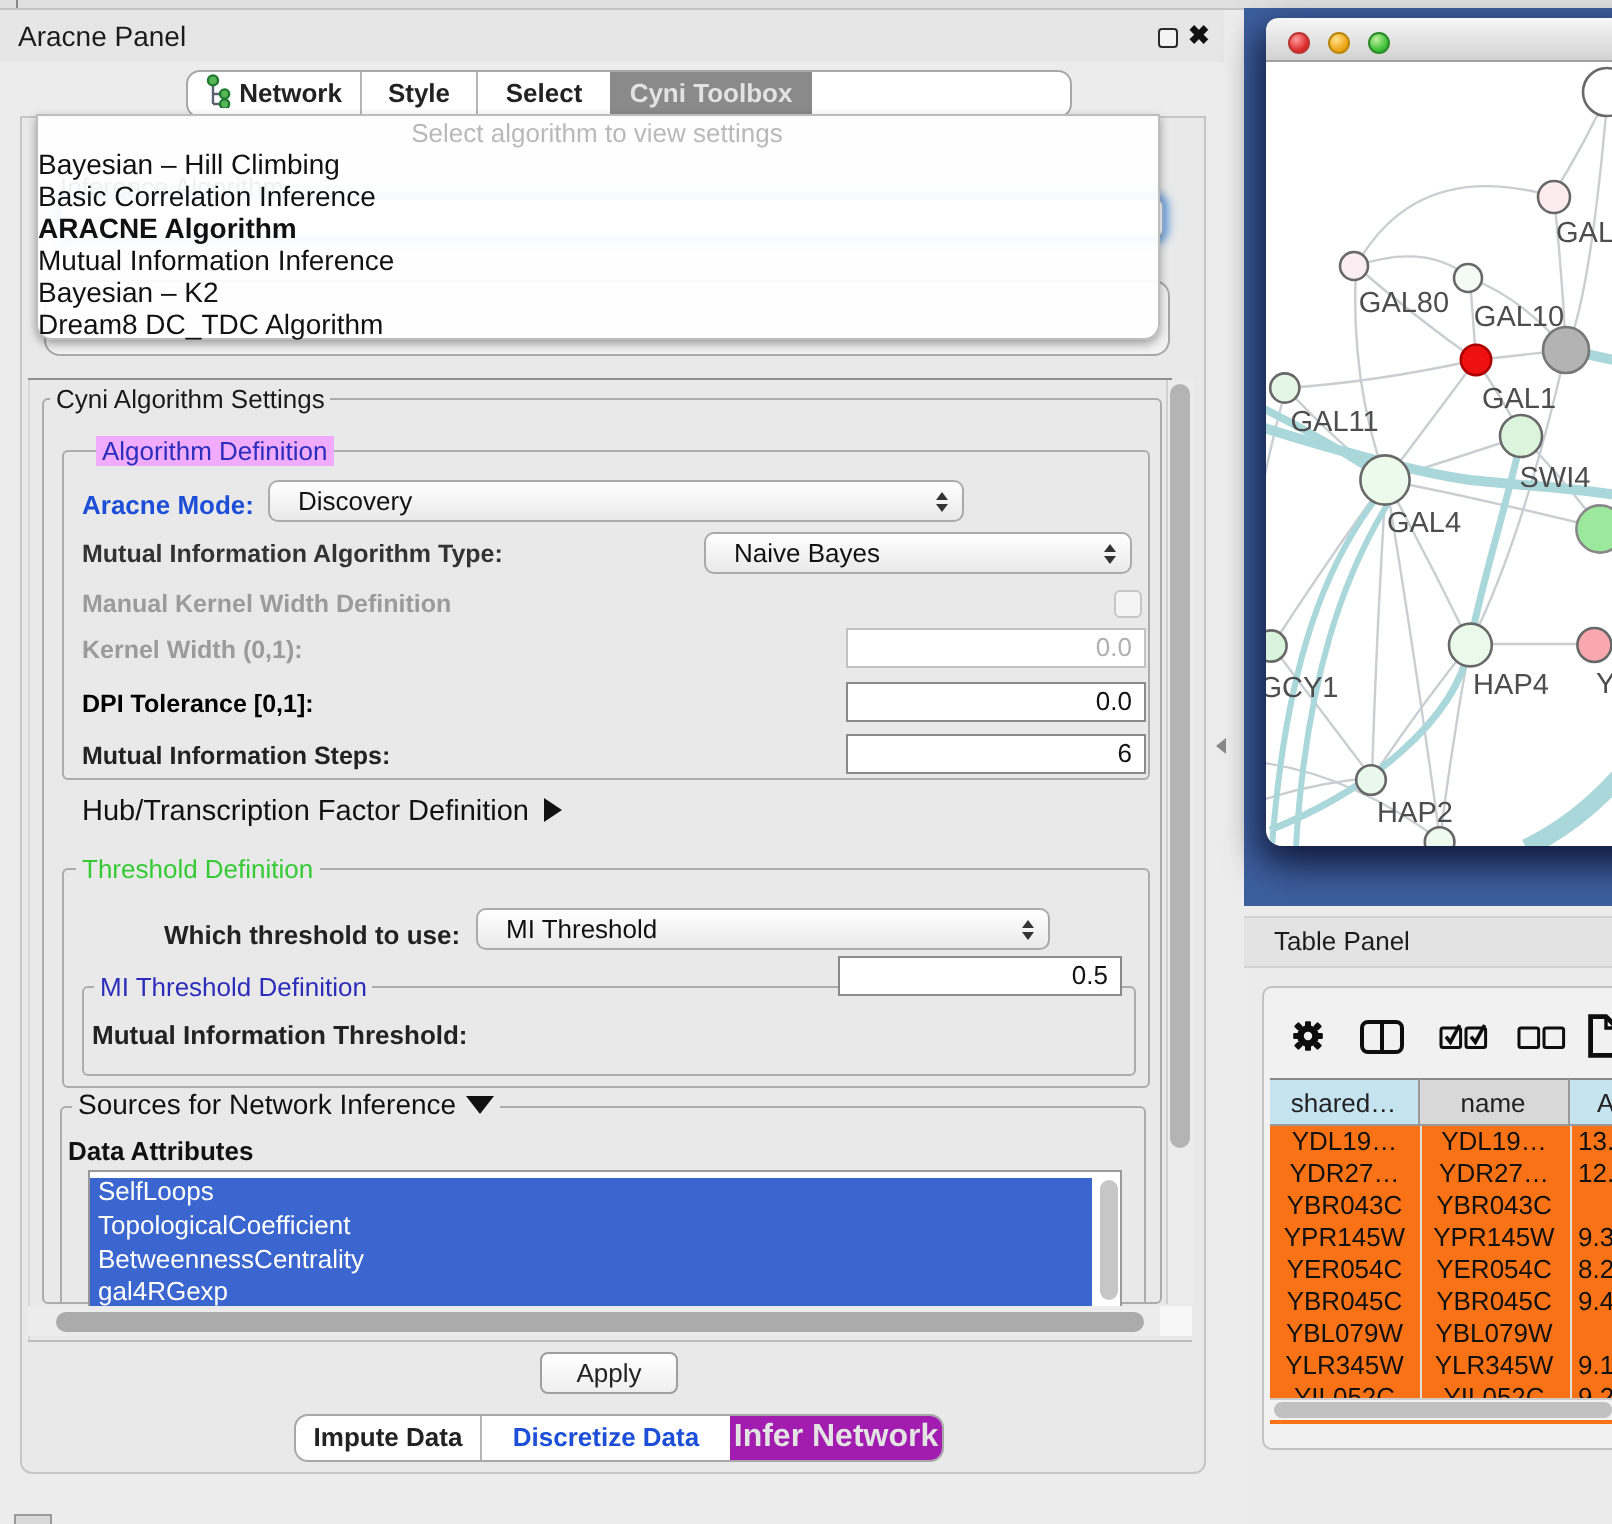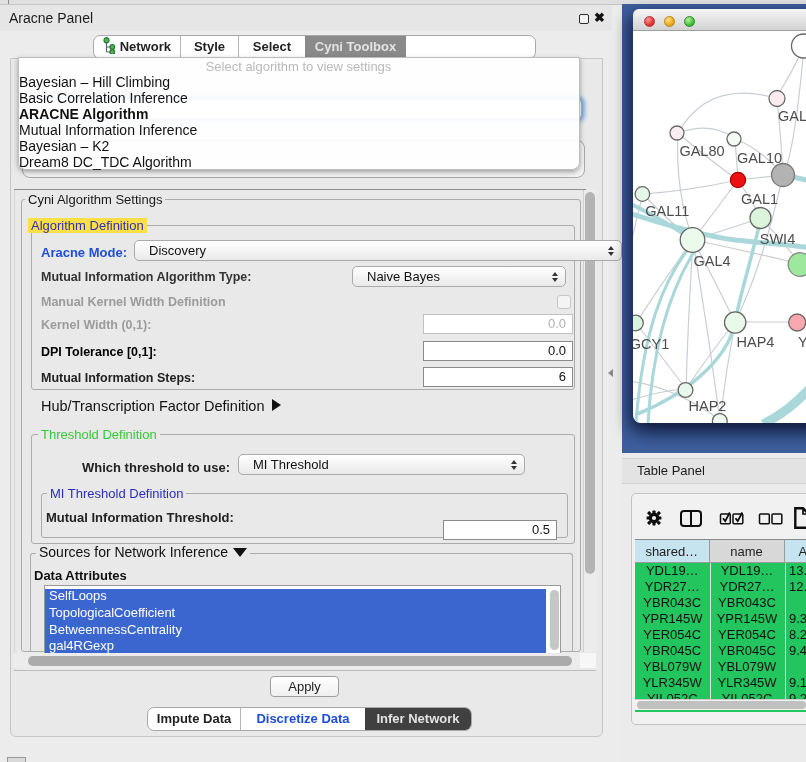--- a/index.html
+++ b/index.html
@@ -42,24 +42,24 @@
 <div class="abs" style="left:14px;top:189px;width:572px;height:1px;background:#8f8f8f;"></div>
 
 <div class="abs" style="left:583px;top:190px;width:13px;height:462px;background:#ececec;border-left:1px solid #d0d0d0;"></div>
 <div class="abs" style="left:584.5px;top:192px;width:10px;height:382px;background:#b4b4b4;border-radius:5px;"></div>
 <div class="abs" style="left:14px;top:190px;width:1px;height:480px;background:#d6d6d6;"></div>
 
 <div class="abs" style="left:21px;top:199px;width:560px;height:453px;border:1px solid #acacac;border-radius:3px;box-sizing:border-box;"></div>
 <div class="abs" style="left:25px;top:192px;background:#e9e9e9;padding:0 3px;font-size:13px;color:#1a1a1a;">Cyni Algorithm Settings</div>
 
 <div class="abs" style="left:31px;top:225px;width:544px;height:165px;border:1px solid #acacac;border-radius:3px;box-sizing:border-box;"></div>
-<div class="abs" style="left:28px;top:218px;background:#fde047;padding:0 3px;font-size:13px;color:#2d2dbb;">Algorithm Definition</div>
+<div class="abs" style="left:48px;top:218px;background:#f0abfc;padding:0 3px;font-size:13px;color:#2d2dbb;">Algorithm Definition</div>
 
 <div class="abs" style="left:41px;top:245px;font-size:13px;font-weight:bold;color:#1d4ed8;">Aracne Mode:</div>
-<div class="abs combo" style="left:134px;top:240px;width:488px;height:21px;">
+<div class="abs combo" style="left:134px;top:240px;width:348px;height:21px;">
     <span>Discovery</span>
   </div>
 <div class="abs" style="left:41px;top:270px;font-size:12.5px;font-weight:bold;color:#333;">Mutual Information Algorithm Type:</div>
 <div class="abs combo" style="left:352px;top:266px;width:214px;height:21px;">
     <span>Naive Bayes</span>
   </div>
 <div class="abs" style="left:41px;top:295px;font-size:12.5px;font-weight:bold;color:#9b9b9b;">Manual Kernel Width Definition</div>
 <div class="abs" style="left:557px;top:295px;width:12px;height:12px;border:1px solid #c6c6c6;border-radius:3px;background:#f4f4f4;"></div>
 <div class="abs" style="left:41px;top:318px;font-size:12.5px;font-weight:bold;color:#9b9b9b;">Kernel Width (0,1):</div>
 <div class="abs field" style="left:423px;top:314px;width:150px;height:20px;border-color:#c2c2c2;color:#b0b0b0;">0.0</div>
@@ -74,21 +74,21 @@
 <div class="abs" style="left:31px;top:434px;width:544px;height:110px;border:1px solid #acacac;border-radius:3px;box-sizing:border-box;"></div>
 <div class="abs" style="left:38px;top:427px;background:#e9e9e9;padding:0 3px;font-size:13px;color:#35cb35;">Threshold Definition</div>
 <div class="abs" style="left:82px;top:460px;font-size:13px;font-weight:bold;color:#222;">Which threshold to use:</div>
 <div class="abs combo" style="left:238px;top:454px;width:287px;height:21px;">
     <span>MI Threshold</span>
   </div>
 
 <div class="abs" style="left:41px;top:493px;width:527px;height:45px;border:1px solid #acacac;border-radius:3px;box-sizing:border-box;"></div>
 <div class="abs" style="left:47px;top:486px;background:#e9e9e9;padding:0 3px;font-size:13px;color:#2d2dbb;">MI Threshold Definition</div>
 <div class="abs" style="left:46px;top:510px;font-size:13px;font-weight:bold;color:#222;">Mutual Information Threshold:</div>
-<div class="abs field" style="left:419px;top:520px;width:114px;height:20px;margin-left:24px;">0.5</div>
+<div class="abs field" style="left:419px;top:478px;width:142px;height:20px;">0.5</div>
 
 <div class="abs" style="left:30px;top:553px;width:543px;height:99px;border:1px solid #acacac;border-top-left-radius:3px;border-top-right-radius:3px;border-bottom:none;box-sizing:border-box;"></div>
 <div class="abs" style="left:36px;top:544px;background:#e9e9e9;padding:0 3px;font-size:14px;color:#111;">Sources for Network Inference <span style="display:inline-block;width:0;height:0;border-top:9px solid #111;border-left:7.5px solid transparent;border-right:7.5px solid transparent;margin-left:1px;"></span></div>
 <div class="abs" style="left:34px;top:568px;font-size:13px;font-weight:bold;color:#111;">Data Attributes</div>
 
 <div class="abs" style="left:44px;top:585px;width:517px;height:70px;background:#fff;border:1px solid #999;border-bottom:none;box-sizing:border-box;overflow:hidden;">
   <div style="position:absolute;left:0;top:3px;width:501px;height:70px;background:#3c66cf;"></div>
   <div style="position:absolute;left:4px;top:2px;font-size:13px;line-height:16.8px;color:#fff;">SelfLoops<br>TopologicalCoefficient<br>BetweennessCentrality<br>gal4RGexp</div>
   <div style="position:absolute;right:1.5px;top:4px;width:9px;height:60px;background:#c6c6c6;border-radius:4.5px;"></div>
 </div>
@@ -96,21 +96,21 @@
 <div class="abs" style="left:14px;top:653px;width:570px;height:15px;background:#ececec;"></div>
 <div class="abs" style="left:28px;top:656px;width:544px;height:10px;background:#ababab;border-radius:5px;"></div>
 <div class="abs" style="left:580px;top:653px;width:16px;height:15px;background:#f7f7f7;"></div>
 <div class="abs" style="left:14px;top:670px;width:582px;height:1px;background:#bdbdbd;"></div>
 
 <div class="abs" style="left:270px;top:676px;width:67px;height:19px;border:1px solid #9f9f9f;border-radius:4px;background:linear-gradient(#ffffff,#efefef);text-align:center;line-height:19px;font-size:13px;color:#222;">Apply</div>
 
 <div class="abs" style="left:147px;top:707px;width:323px;height:22px;background:#fff;border:1px solid #a8a8a8;border-radius:7px;overflow:hidden;display:flex;">
   <div style="width:93px;height:22px;line-height:22px;text-align:center;font-size:13px;font-weight:bold;color:#222;border-right:1px solid #b5b5b5;box-sizing:border-box;">Impute Data</div>
   <div style="width:124px;height:22px;line-height:22px;text-align:center;font-size:13px;font-weight:bold;color:#1d4ed8;box-sizing:border-box;">Discretize Data</div>
-  <div style="width:106px;height:22px;line-height:22px;text-align:center;font-size:13px;font-weight:bold;color:#e3e3e3;background:#404040;box-sizing:border-box;">Infer Network</div>
+  <div style="width:106px;height:22px;line-height:22px;text-align:center;font-size:16px;font-weight:bold;color:#e3e3e3;background:#a21caf;box-sizing:border-box;">Infer Network</div>
 </div>
 
 <div class="abs" style="left:7px;top:757px;width:17px;height:10px;background:#d9d9d9;border:1px solid #9a9a9a;"></div>
 
 <div class="abs" style="left:608px;top:369px;width:0;height:0;border-right:5px solid #8a8a8a;border-top:4px solid transparent;border-bottom:4px solid transparent;"></div>
 
 <div class="abs" style="left:17.5px;top:57px;width:562px;height:113px;background:rgba(255,255,255,0.93);border:1px solid #bdbdbd;border-radius:0 0 8px 8px;box-shadow:0 2px 5px rgba(0,0,0,0.35);box-sizing:border-box;"></div>
 <div class="abs" style="left:17.5px;top:59px;width:562px;height:15px;text-align:center;font-size:13px;color:#b9b9b9;">Select algorithm to view settings</div>
 <div class="abs" style="left:19px;top:74px;font-size:14px;color:#111;line-height:16px;">
 Bayesian – Hill Climbing<br>
@@ -234,21 +234,21 @@
 </svg>
 <svg class="abs" style="left:757px;top:508px;" width="28" height="20" viewBox="0 0 28 20">
   <rect x="2.5" y="6" width="9.8" height="9.8" rx="1" fill="none" stroke="#0d0d0d" stroke-width="1.5"></rect>
   <rect x="15" y="6" width="9.8" height="9.8" rx="1" fill="none" stroke="#0d0d0d" stroke-width="1.5"></rect>
 </svg>
 <svg class="abs" style="left:794px;top:507px;" width="16" height="22" viewBox="0 0 16 22">
   <path d="M1.3,1.3 L9,1.3 L14.7,7 L14.7,20.7 L1.3,20.7 Z" fill="none" stroke="#0d0d0d" stroke-width="2.4"></path>
   <path d="M9,1.3 L9,7 L14.7,7" fill="none" stroke="#0d0d0d" stroke-width="1.7"></path>
 </svg>
 
-<div class="abs" style="left:635px;top:539px;width:171px;height:173px;background:#22c55e;overflow:hidden;">
+<div class="abs" style="left:635px;top:539px;width:171px;height:173px;background:#f97316;overflow:hidden;">
   <div style="position:absolute;left:0;top:0;width:74.5px;height:24px;background:#c6e4f0;border-top:1px solid #888;border-bottom:1px solid #9a9a9a;border-right:1px solid #9a9a9a;box-sizing:border-box;text-align:center;line-height:23px;font-size:13px;color:#222;">shared…</div>
   <div style="position:absolute;left:74.5px;top:0;width:75px;height:24px;background:#d8d8d8;border-top:1px solid #888;border-bottom:1px solid #9a9a9a;border-right:1px solid #9a9a9a;box-sizing:border-box;text-align:center;line-height:23px;font-size:13px;color:#222;">name</div>
   <div style="position:absolute;left:149.5px;top:0;width:60px;height:24px;background:#c6e4f0;border-top:1px solid #888;border-bottom:1px solid #9a9a9a;box-sizing:border-box;line-height:23px;font-size:13px;color:#222;padding-left:14px;">A</div>
   <div style="position:absolute;left:74.5px;top:24px;width:1px;height:136px;background:#e0e0e0;"></div>
   <div style="position:absolute;left:149.5px;top:24px;width:1px;height:136px;background:#e0e0e0;"></div>
   <div style="position:absolute;left:0;top:24px;width:74.5px;text-align:center;font-size:13px;color:#111;line-height:16px;">YDL19…<br>YDR27…<br>YBR043C<br>YPR145W<br>YER054C<br>YBR045C<br>YBL079W<br>YLR345W<br>YIL052C</div>
   <div style="position:absolute;left:74.5px;top:24px;width:75px;text-align:center;font-size:13px;color:#111;line-height:16px;">YDL19…<br>YDR27…<br>YBR043C<br>YPR145W<br>YER054C<br>YBR045C<br>YBL079W<br>YLR345W<br>YIL052C</div>
   <div style="position:absolute;left:154px;top:24px;width:60px;font-size:13px;color:#111;line-height:16px;">13.5<br>12.7<br><br>9.37<br>8.26<br>9.43<br><br>9.12<br>9.28</div>
 
   <div style="position:absolute;left:0;top:160px;width:171px;height:11px;background:#f2f2f2;border-top:1px solid #ccc;box-sizing:border-box;"></div>

